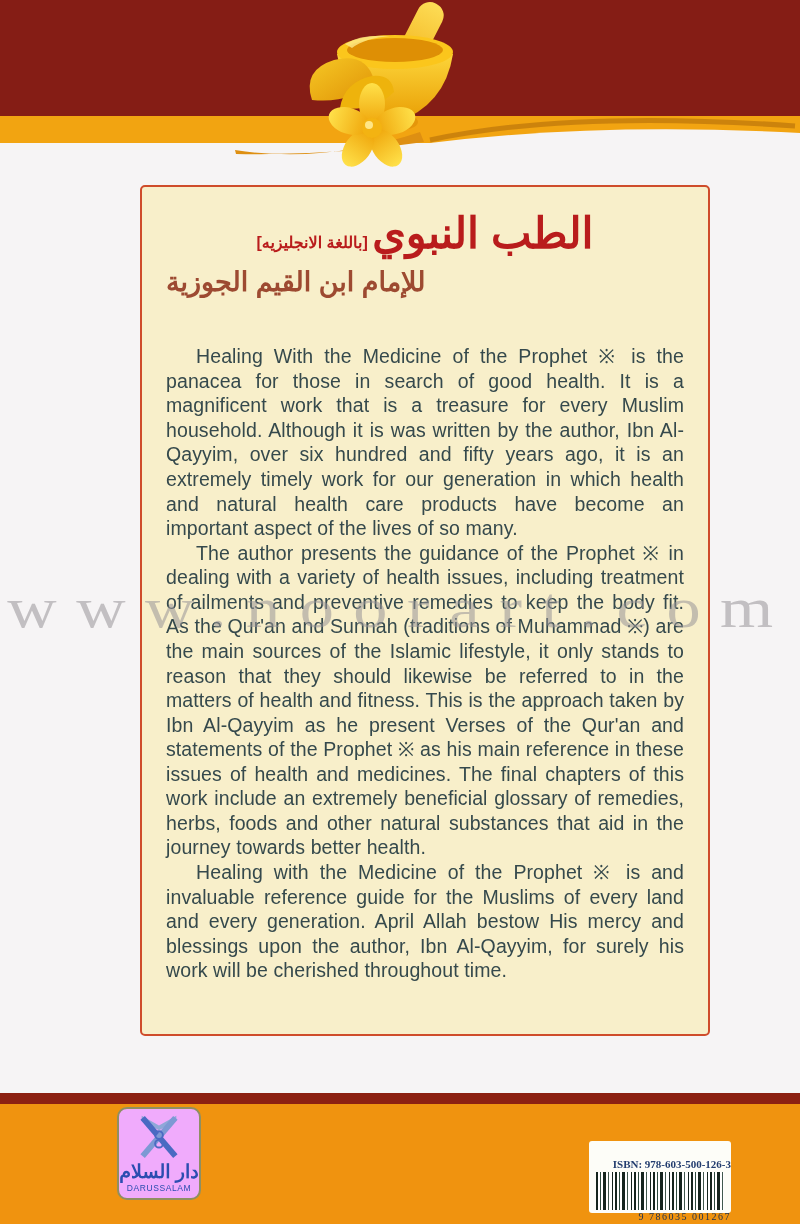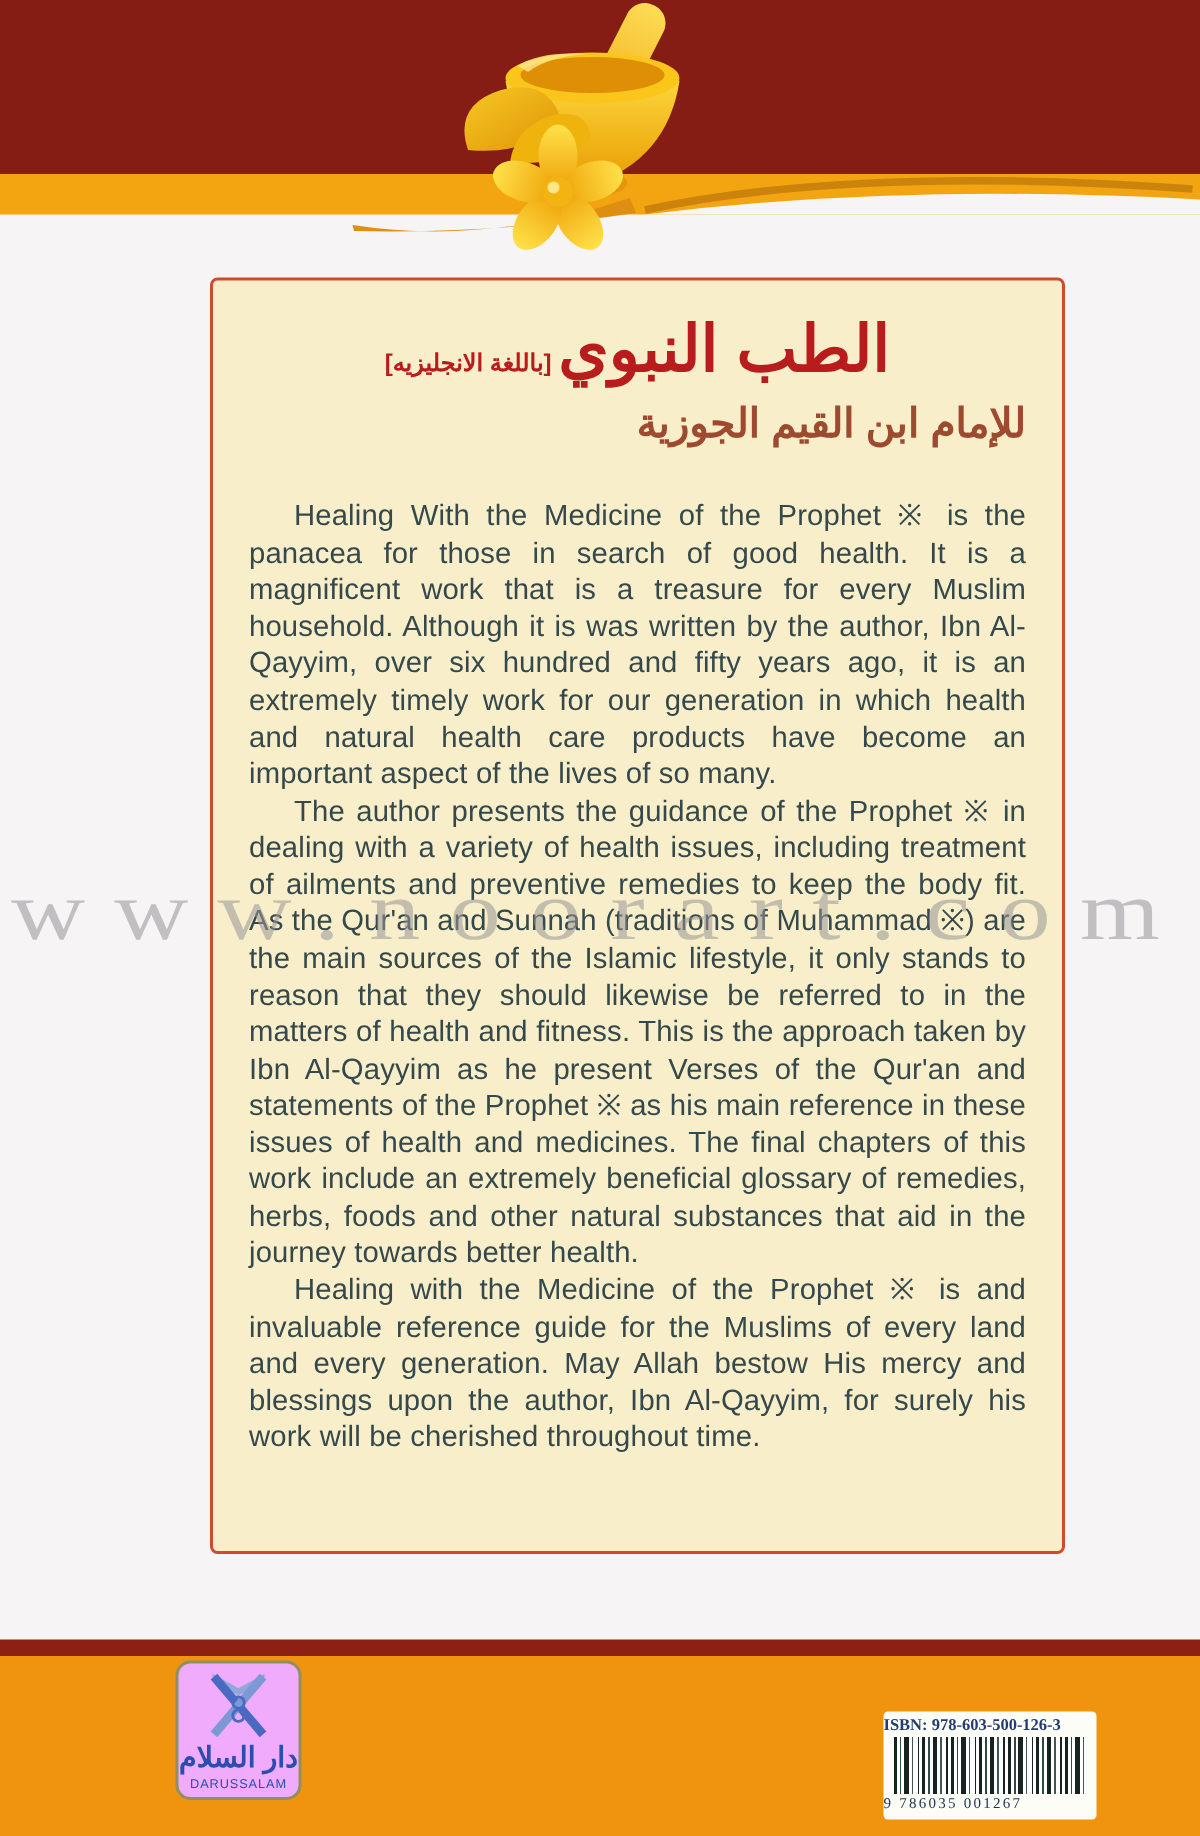--- a/index.html
+++ b/index.html
@@ -38,36 +38,36 @@
     margin-top: 22px;
     text-align: center;
     color: #b91c1c;
     font-weight: bold;
     line-height: 1.15;
   }
   .ar-title .ar-main { font-size: 43px; }
   .ar-title .ar-note { font-size: 16px; font-weight: bold; }
   .ar-author {
     margin-top: 8px;
-    text-align: right;
+    text-align: left;
     color: #9d4a31;
     font-weight: bold;
     font-size: 27px;
     line-height: 1.25;
   }
   .para {
     margin-top: 0;
     color: #35494c;
     font-size: 19.5px;
     line-height: 1.26;
     text-align: justify;
     text-indent: 30px;
     letter-spacing: 0.1px;
   }
-  .para:first-of-type { margin-top: 32px; }
+  .para:first-of-type { margin-top: 44px; }
 
   
   .watermark {
     position: absolute;
     top: 576px; left: 0;
     width: 800px;
     text-align: center;
     font-family: "Liberation Serif", serif;
     font-size: 56px;
     letter-spacing: 16px;
@@ -114,22 +114,22 @@
     color: #2b4db0;
     letter-spacing: 0.6px;
     margin-top: 2px;
   }
   .barcode-box {
     position: absolute; left: 589px; top: 1141px;
     width: 142px; height: 72px;
     background: #fdfdf8;
     border-radius: 3px;
     z-index: 3;
-    text-align: left;
-    padding-top: 3px;
+    text-align: right;
+    padding-top: 17px;
   }
   .isbn {
     font-family: "Liberation Serif", serif;
     font-size: 11px;
     font-weight: bold;
     color: #223c6e;
     white-space: nowrap;
   }
   .bars {
     width: 128px; height: 38px;
@@ -217,21 +217,21 @@
   </svg>
 
   <div class="content-box">
     <div class="ar-title" dir="rtl">
       <span class="ar-main">الطب النبوي</span>
       <span class="ar-note">[باللغة الانجليزيه]</span>
     </div>
     <div class="ar-author" dir="rtl">للإمام ابن القيم الجوزية</div>
     <p class="para">Healing With the Medicine of the Prophet ※ is the panacea for those in search of good health. It is a magnificent work that is a treasure for every Muslim household. Although it is was written by the author, Ibn Al-Qayyim, over six hundred and fifty years ago, it is an extremely timely work for our generation in which health and natural health care products have become an important aspect of the lives of so many.</p>
     <p class="para">The author presents the guidance of the Prophet ※ in dealing with a variety of health issues, including treatment of ailments and preventive remedies to keep the body fit. As the Qur'an and Sunnah (traditions of Muhammad ※) are the main sources of the Islamic lifestyle, it only stands to reason that they should likewise be referred to in the matters of health and fitness. This is the approach taken by Ibn Al-Qayyim as he present Verses of the Qur'an and statements of the Prophet ※ as his main reference in these issues of health and medicines. The final chapters of this work include an extremely beneficial glossary of remedies, herbs, foods and other natural substances that aid in the journey towards better health.</p>
-    <p class="para">Healing with the Medicine of the Prophet ※ is and invaluable reference guide for the Muslims of every land and every generation. May Allah bestow His mercy and blessings upon the author, Ibn Al-Qayyim, for surely his work will be cherished throughout time.</p>
+    <p class="para">Healing with the Medicine of the Prophet ※ is and invaluable reference guide for the Muslims of every land and every generation. April Allah bestow His mercy and blessings upon the author, Ibn Al-Qayyim, for surely his work will be cherished throughout time.</p>
   </div>
 
   <div class="watermark">www.noorart.com</div>
 
   <div class="bottom-strip"></div>
 
   <div class="bottom-band">
     
   </div>
 

